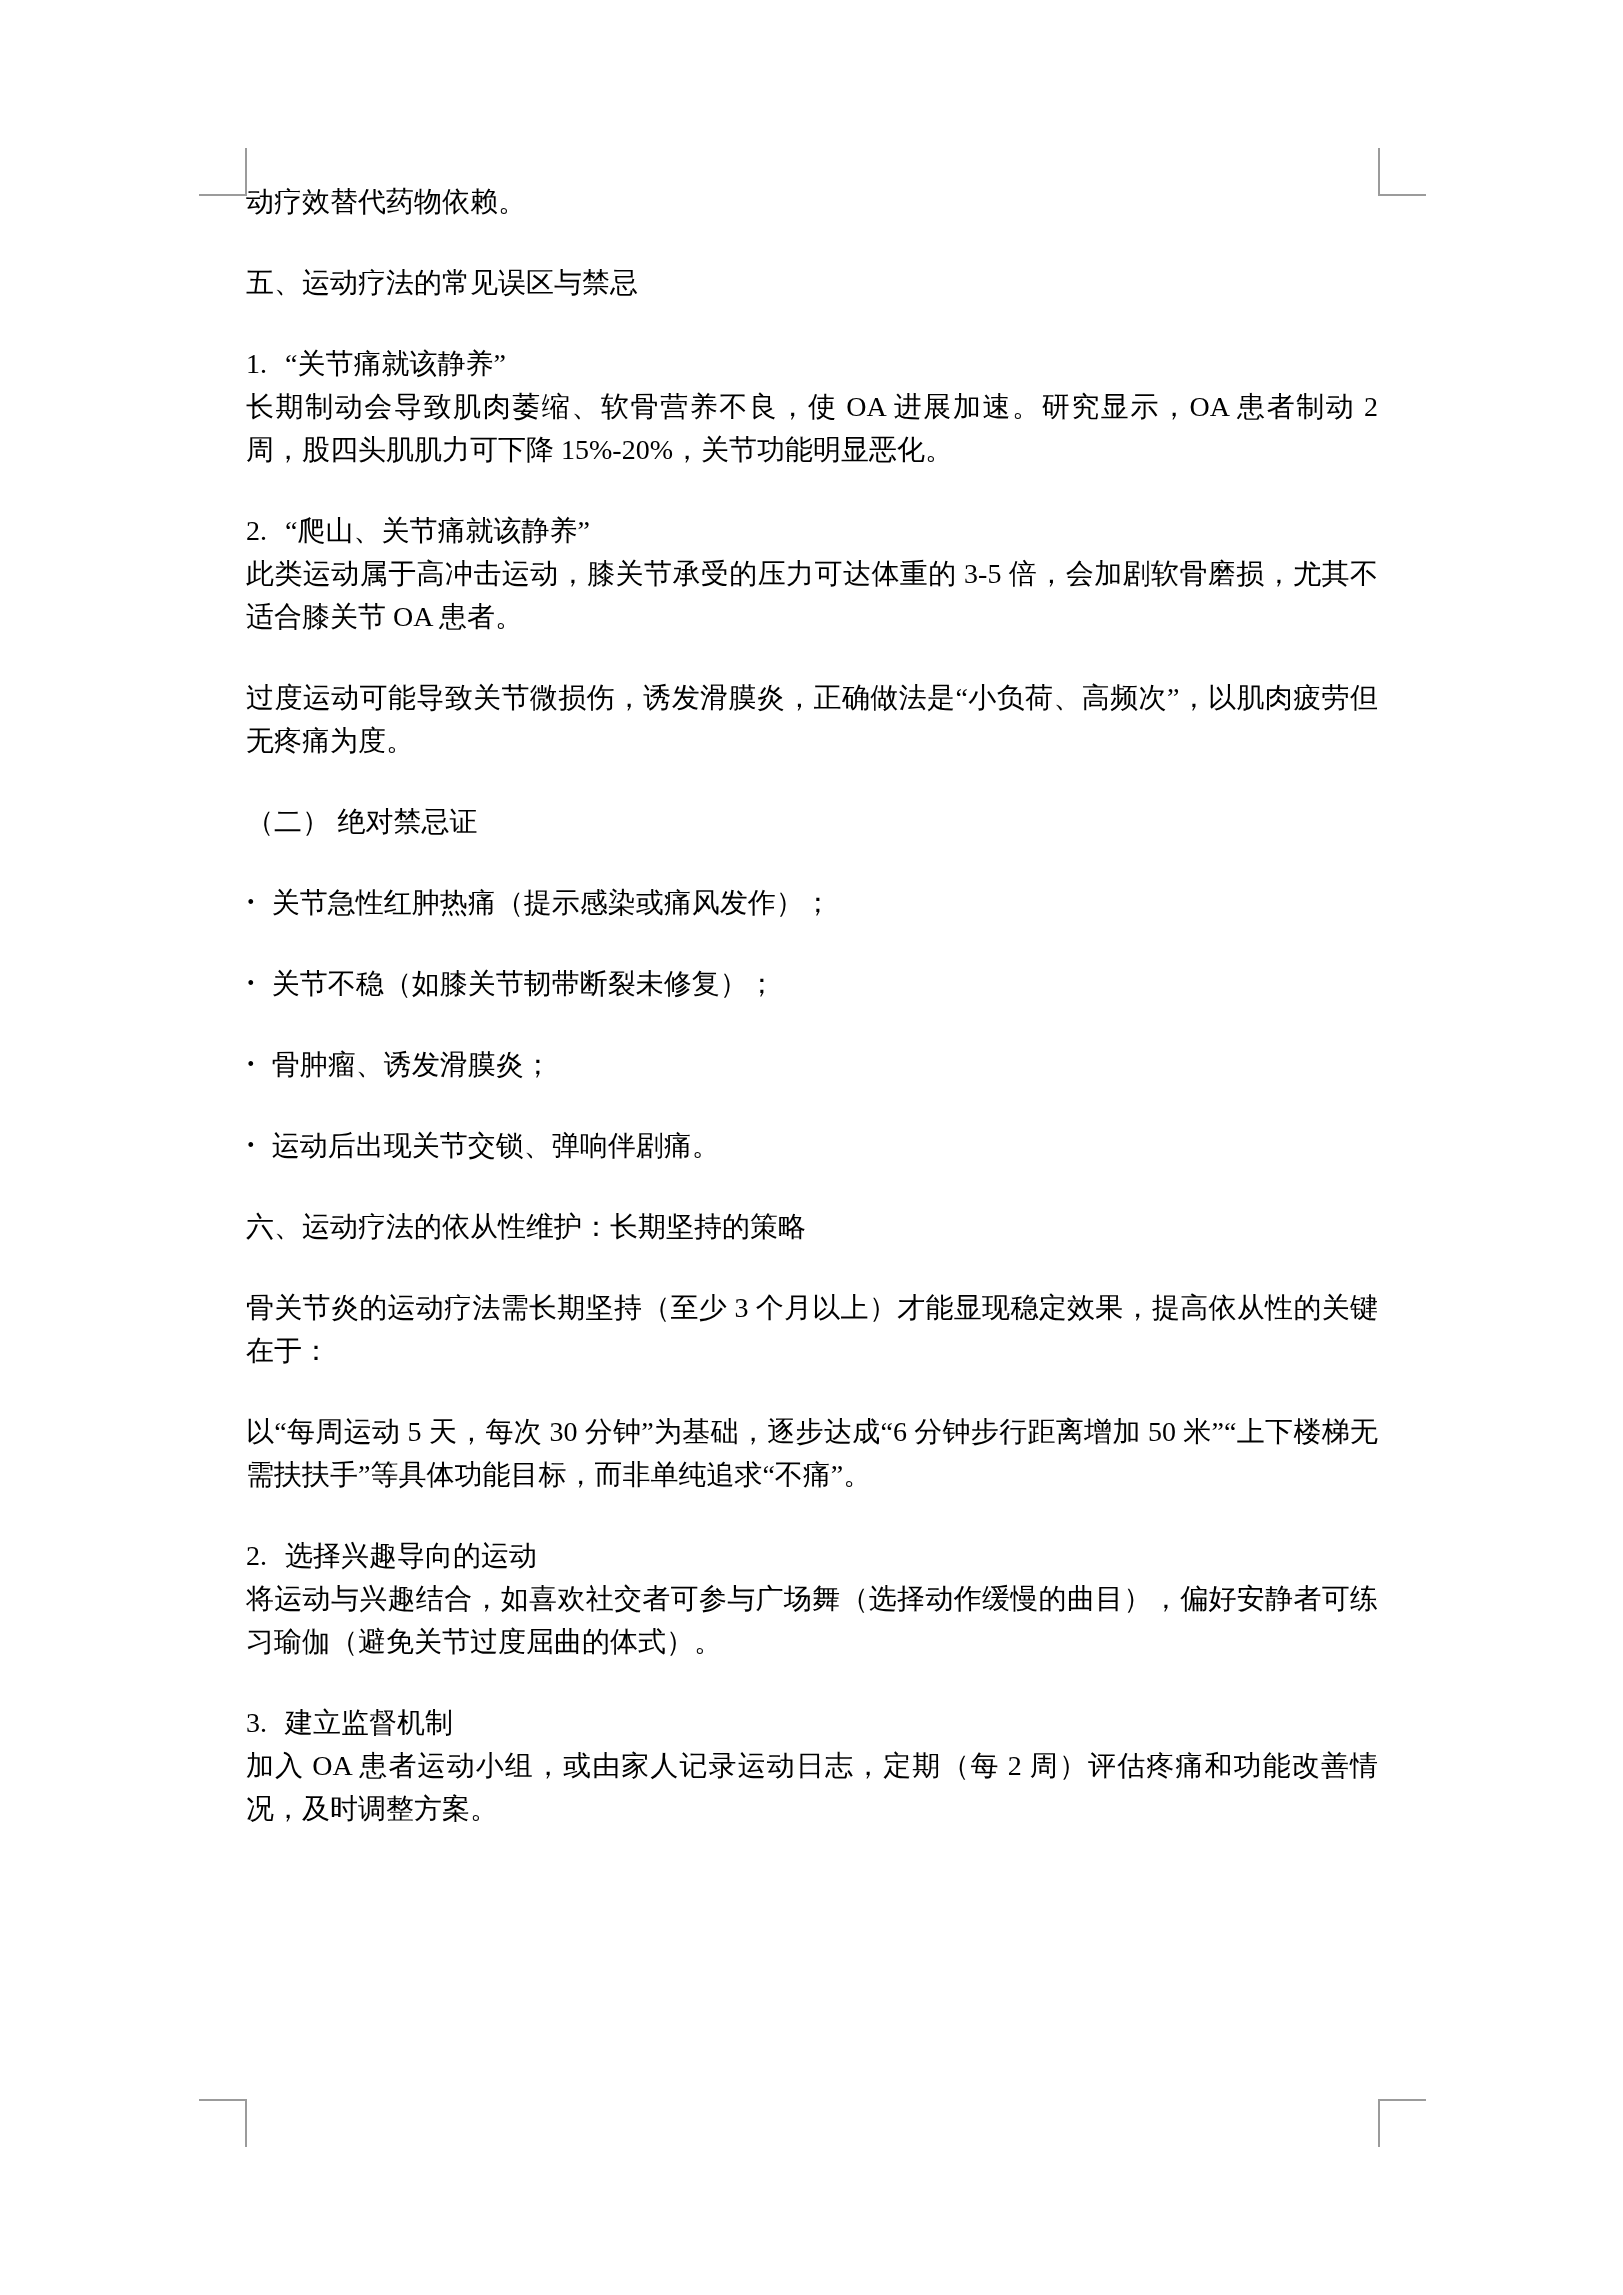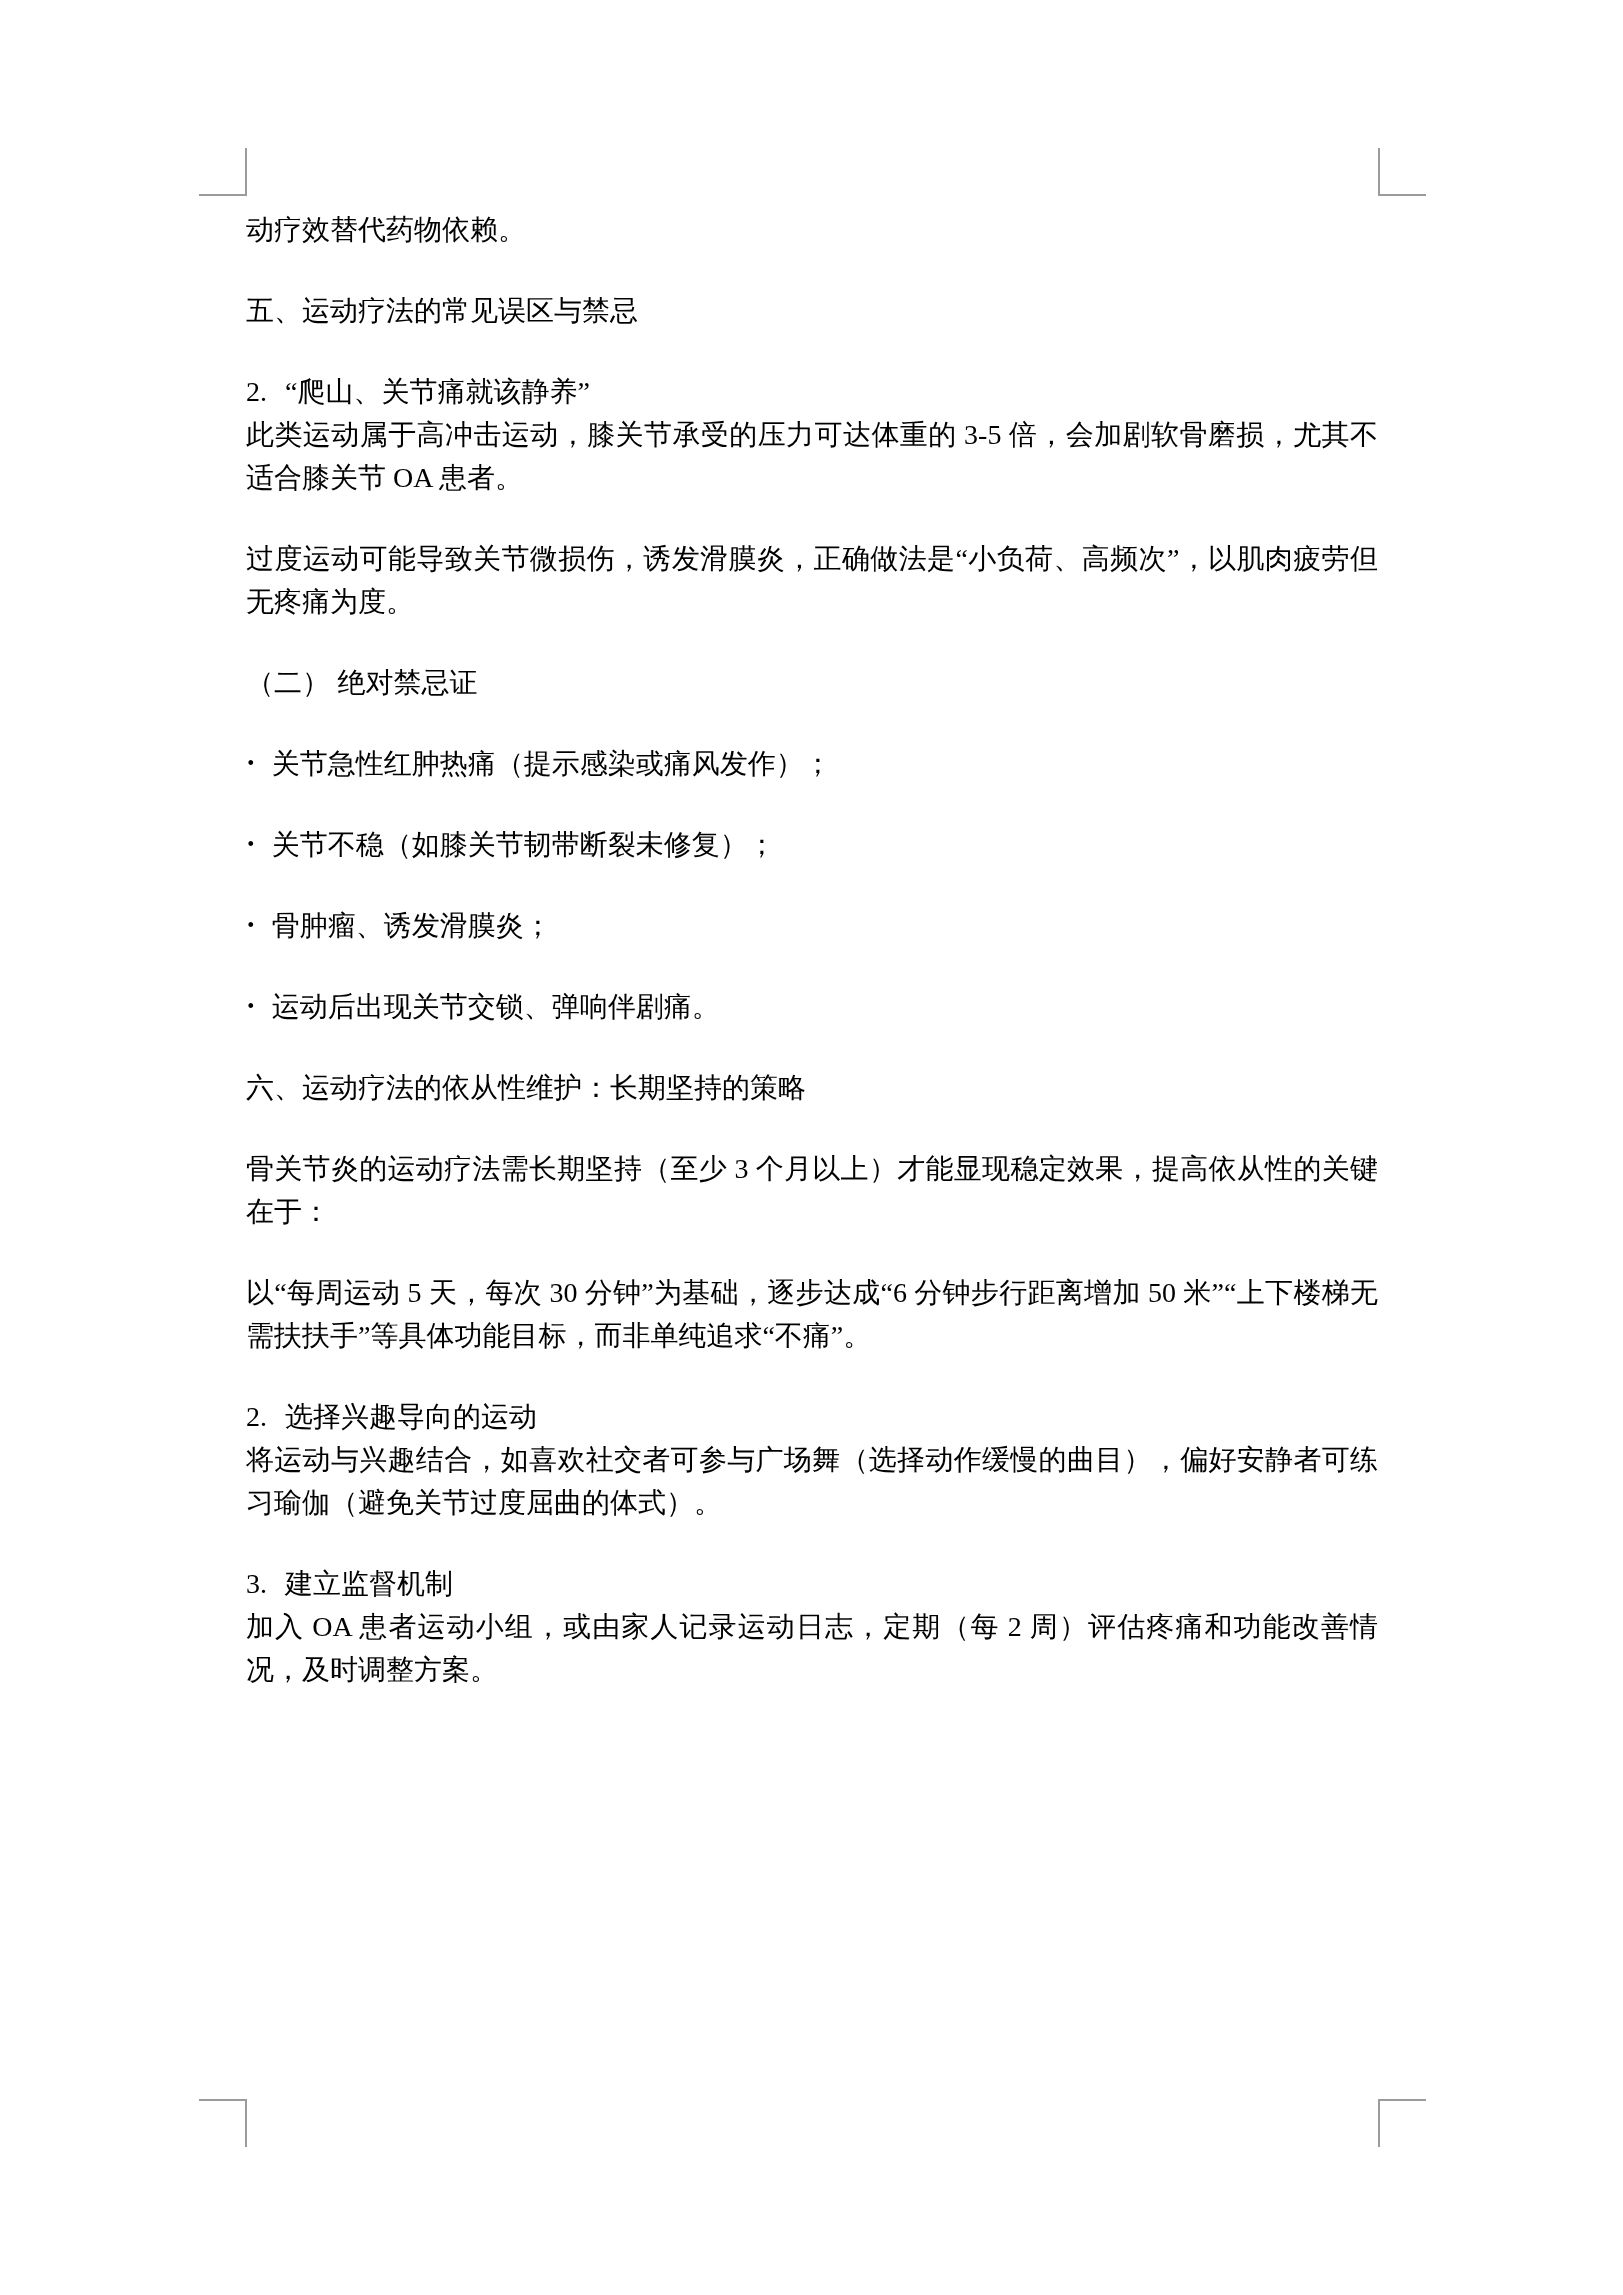--- a/index.html
+++ b/index.html
@@ -25,21 +25,21 @@
     border: 0 solid var(--crop-color, #9b9b9b);
   }
   .crop.tl { left: 199px; top: 148px;  border-right-width: 2.2px; border-bottom-width: 2.2px; }
   .crop.tr { left: 1378px; top: 148px; border-left-width: 2.2px;  border-bottom-width: 2.2px; }
   .crop.bl { left: 199px; top: 2099px; border-right-width: 2.2px; border-top-width: 2.2px; }
   .crop.br { left: 1378px; top: 2099px; border-left-width: 2.2px; border-top-width: 2.2px; }
 
   .text-area {
     position: absolute;
     left: 246px;
-    top: 208px;
+    top: 180px;
     width: 1132px;
     font-size: 28px;
     line-height: 43px;
     text-align: justify;
     letter-spacing: 0;
   }
   .block { margin-bottom: 38px; }
   .block:last-child { margin-bottom: 12px; }
 
   .item-title-line .num { display: inline-block; margin-right: 18px; }
@@ -62,20 +62,26 @@
   <div class="crop bl"></div>
   <div class="crop br"></div>
 
   <div class="text-area">
 
     <div class="block">动疗效替代药物依赖。</div>
 
     <div class="block heading">五、运动疗法的常见误区与禁忌</div>
 
 
+    <div class="block">
+      <div class="item-title-line">
+        <span class="num">1.</span><span>“关节痛就该静养”</span>
+      </div>
+      <div class="item-body">长期制动会导致肌肉萎缩、软骨营养不良，使 OA 进展加速。研究显示，OA 患者制动 2 周，股四头肌肌力可下降 15%-20%，关节功能明显恶化。</div>
+    </div>
 
     <div class="block">
       <div class="item-title-line">
         <span class="num">2.</span><span>“爬山、关节痛就该静养”</span>
       </div>
       <div class="item-body">此类运动属于高冲击运动，膝关节承受的压力可达体重的 3-5 倍，会加剧软骨磨损，尤其不适合膝关节 OA 患者。</div>
     </div>
 
     <div class="block">
       <div class="item-body">过度运动可能导致关节微损伤，诱发滑膜炎，正确做法是“小负荷、高频次”，以肌肉疲劳但无疼痛为度。</div>

